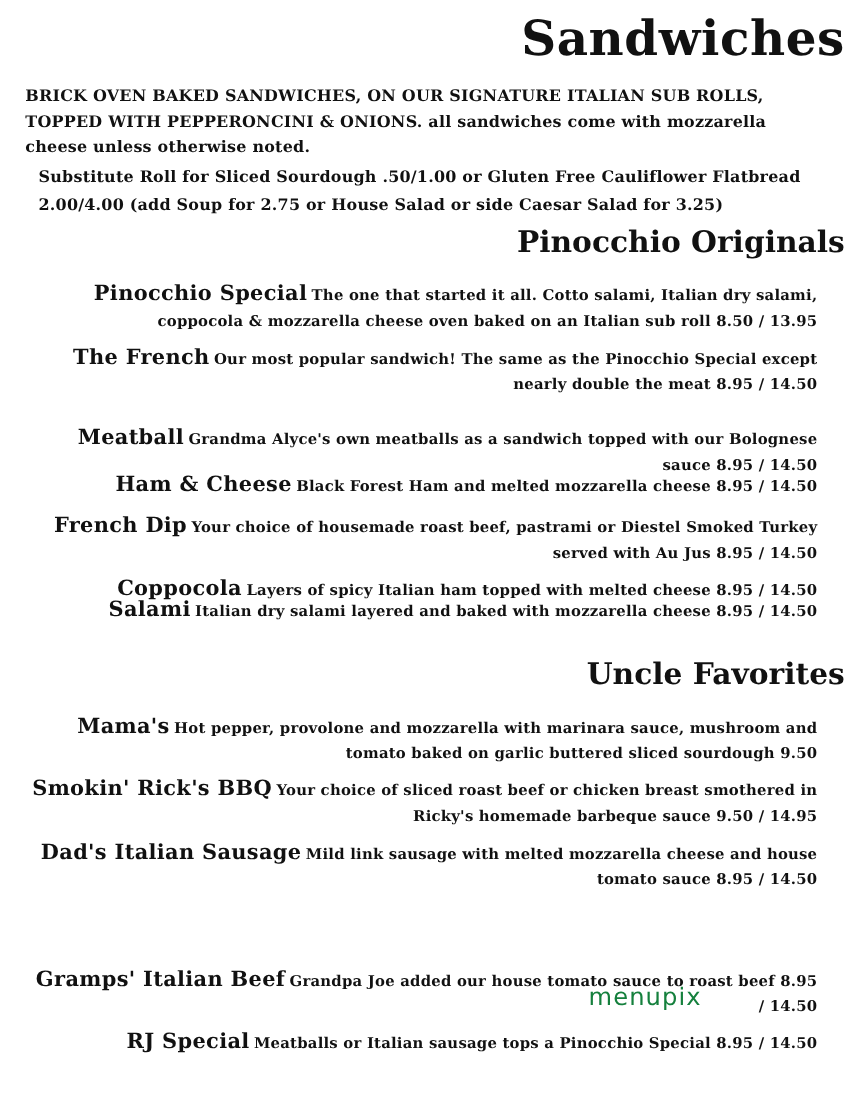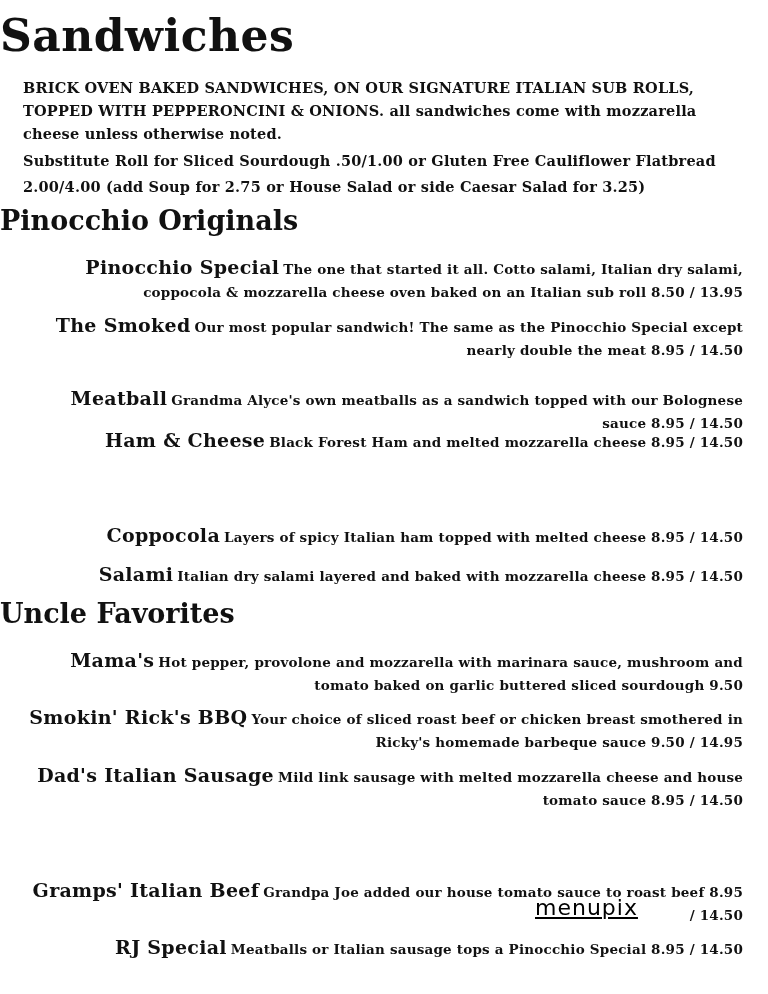--- a/index.html
+++ b/index.html
@@ -2,72 +2,75 @@
 <html><head>
 <meta charset="utf-8">
 <style>
   html, body { margin: 0; padding: 0; background: #ffffff; }
   body {
     width: 768px; height: 994px; overflow: hidden; position: relative;
     font-family: "DejaVu Serif", serif; color: #111;
   }
   .page { position: absolute; left: 0; top: 0; width: 768px; height: 994px; }
   .title {
-    position: absolute; top: 10px; left: 0; width: 768px; text-align: left;
+    position: absolute; top: 10px; left: 0; width: 768px; text-align: right;
     font-family: "DejaVu Serif", serif; font-weight: bold; font-size: 44px; letter-spacing: 0.5px;
   }
   .intro {
     position: absolute; left: 23px; width: 720px;
     font-size: 14.5px; font-weight: bold; line-height: 23px; letter-spacing: 0.2px;
   }
   .intro.p1 { top: 76px; }
-  .intro.p2 { top: 148px; line-height: 26px; }
+  .intro.p2 { top: 148px; line-height: 26px; margin-left: 12px; }
   .section-title {
-    position: absolute; left: 0; width: 768px; text-align: left;
+    position: absolute; left: 0; width: 768px; text-align: right;
     font-family: "DejaVu Serif", serif; font-weight: bold; font-size: 27px;
   }
   .item {
     position: absolute; left: 23px; width: 720px;
     font-size: 13.5px; font-weight: bold; line-height: 23px; letter-spacing: 0.2px; text-align: right;
   }
   .item .name { font-size: 19px; letter-spacing: 0.3px; margin-right: 4px; }
   .watermark {
     position: absolute; left: 535px; top: 895px; font-family: "DejaVu Sans", sans-serif;
-    font-size: 22px; color: #000000; letter-spacing: 1px; text-decoration: underline;
+    font-size: 22px; color: #15803d; letter-spacing: 1px;
   }
 </style>
 </head>
 <body>
 
 <div class="page">
   <div class="title">Sandwiches</div>
 
   <div class="intro p1">
     <span>BRICK OVEN BAKED SANDWICHES, ON OUR SIGNATURE ITALIAN SUB ROLLS, TOPPED WITH PEPPERONCINI &amp; ONIONS.</span><span> all sandwiches come with mozzarella cheese unless otherwise noted.</span>
   </div>
   <div class="intro p2">Substitute Roll for Sliced Sourdough .50/1.00 or Gluten Free Cauliflower Flatbread 2.00/4.00 (add Soup for 2.75 or House Salad or side Caesar Salad for 3.25)</div>
 
   <div class="section-title" style="top:205px">Pinocchio Originals</div>
 
   <div class="item" style="top:256px">
     <span class="name">Pinocchio Special</span><span>The one that started it all. Cotto salami, Italian dry salami, coppocola &amp; mozzarella cheese oven baked on an Italian sub roll 8.50 / 13.95</span>
   </div>
   <div class="item" style="top:314px">
-    <span class="name">The Smoked</span><span>Our most popular sandwich! The same as the Pinocchio Special except nearly double the meat 8.95 / 14.50</span>
+    <span class="name">The French</span><span>Our most popular sandwich! The same as the Pinocchio Special except nearly double the meat 8.95 / 14.50</span>
   </div>
   <div class="item" style="top:387px">
     <span class="name">Meatball</span><span>Grandma Alyce's own meatballs as a sandwich topped with our Bolognese sauce 8.95 / 14.50</span>
   </div>
   <div class="item" style="top:429px">
     <span class="name">Ham &amp; Cheese</span><span>Black Forest Ham and melted mozzarella cheese 8.95 / 14.50</span>
   </div>
+  <div class="item" style="top:467px">
+    <span class="name">French Dip</span><span>Your choice of housemade roast beef, pastrami or Diestel Smoked Turkey served with Au Jus 8.95 / 14.50</span>
+  </div>
   <div class="item" style="top:524px">
     <span class="name">Coppocola</span><span>Layers of spicy Italian ham topped with melted cheese 8.95 / 14.50</span>
   </div>
-  <div class="item" style="top:563px">
+  <div class="item" style="top:543px">
     <span class="name">Salami</span><span>Italian dry salami layered and baked with mozzarella cheese  8.95 / 14.50</span>
   </div>
 
   <div class="section-title" style="top:598px">Uncle Favorites</div>
 
   <div class="item" style="top:649px">
     <span class="name">Mama's</span><span>Hot pepper, provolone and mozzarella with marinara sauce, mushroom and tomato baked on garlic buttered sliced sourdough 9.50</span>
   </div>
   <div class="item" style="top:706px">
     <span class="name">Smokin' Rick's BBQ</span><span>Your choice of sliced roast beef or chicken breast smothered in Ricky's homemade barbeque sauce 9.50 / 14.95</span>

